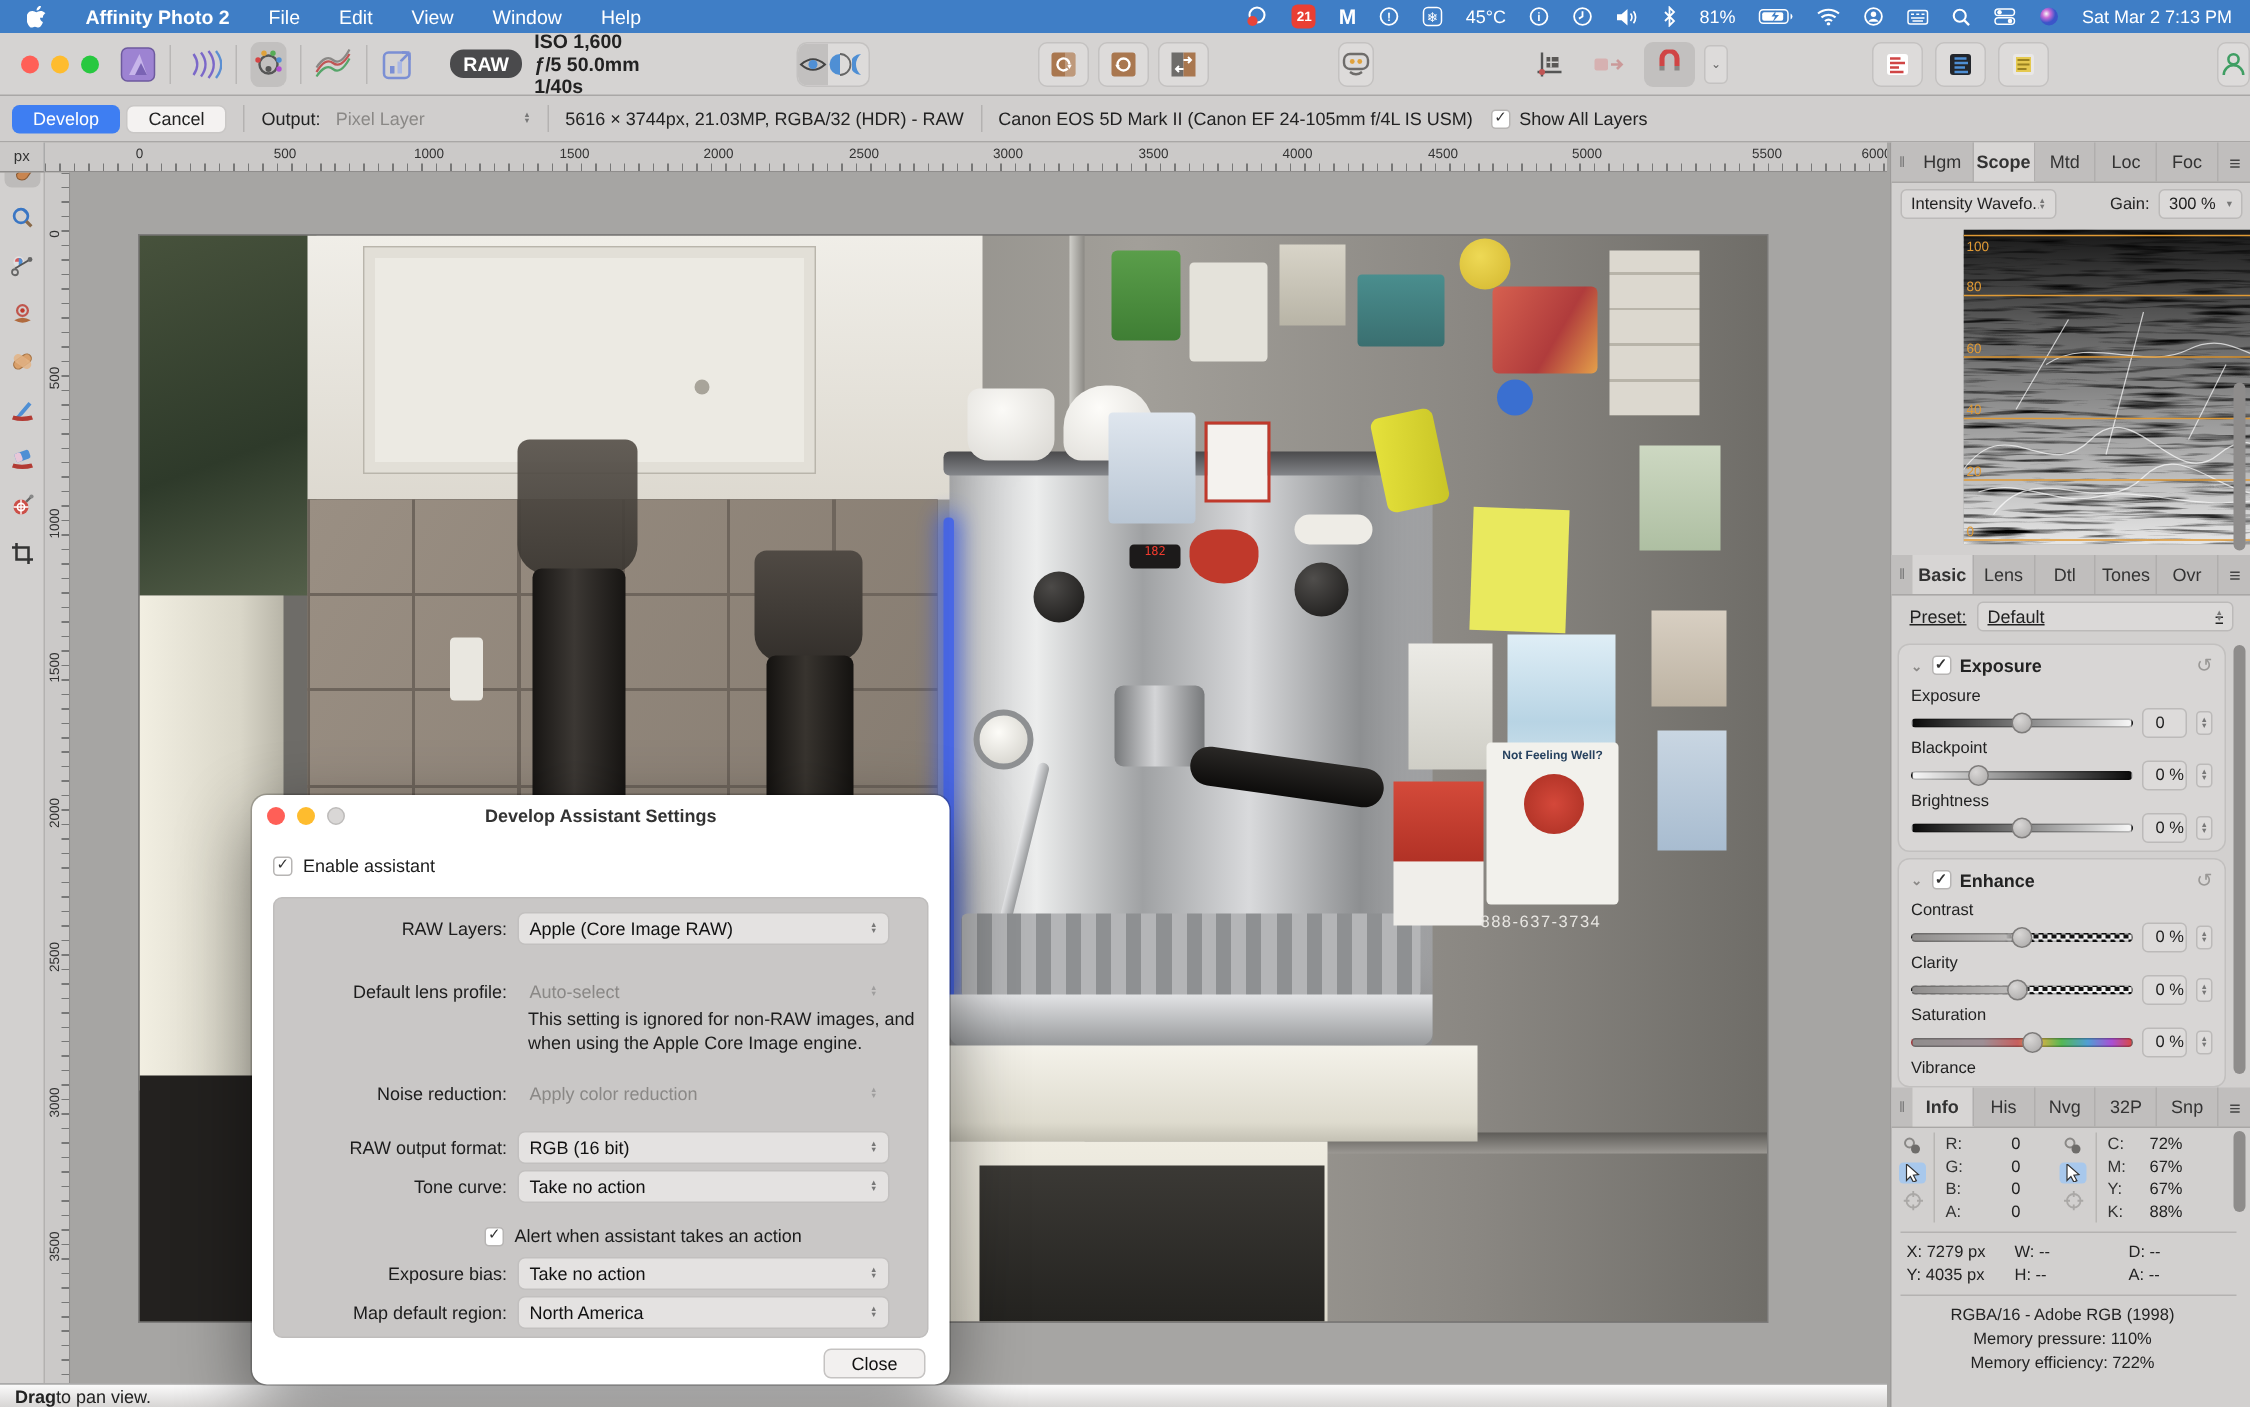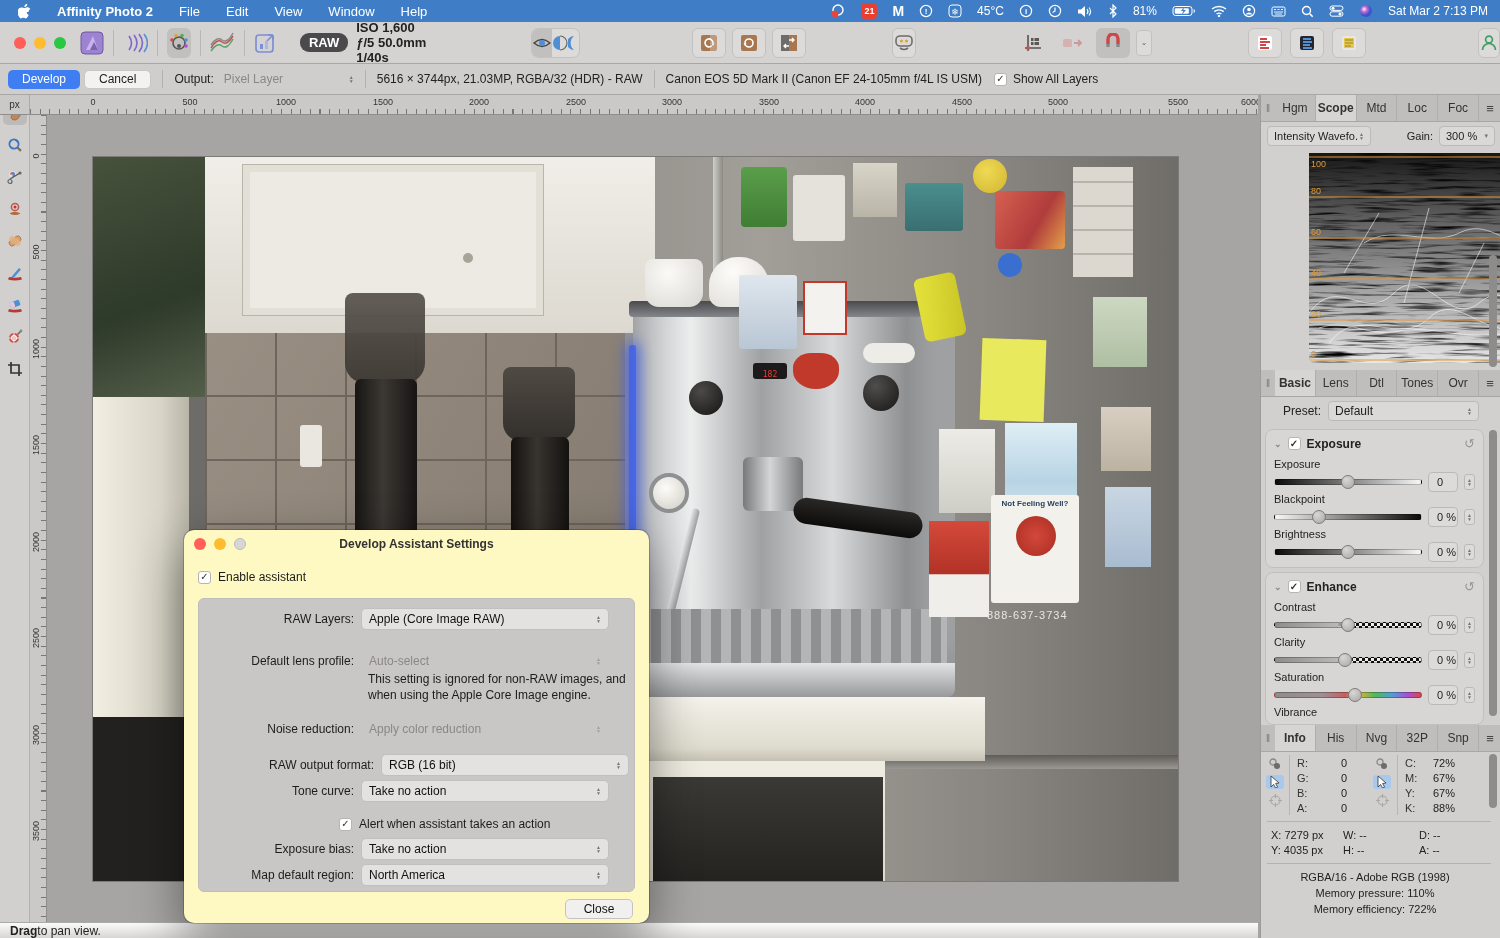--- a/index.html
+++ b/index.html
@@ -79,21 +79,21 @@
   .ministep2{display:flex;flex-direction:column;font-size:5px;color:#777;line-height:4px;background:#dddbda;border:1px solid #bcbab9;border-radius:3px;padding:3px 2px;}
   .scrollthumb{position:absolute;left:1489px;width:8px;border-radius:4px;background:#8e8c8b;z-index:5;}
   .inforow{position:absolute;display:flex;gap:4px;}
   .ik{width:16px;color:#333;}
   .iv{width:30px;text-align:right;color:#222;}
   .sampler-ic{width:18px;height:14px;display:flex;align-items:center;justify-content:center;border-radius:3px;}
   .sampler-ic.on{background:#a8c8ec;}
   .divline{position:absolute;height:1px;background:#b4b2b1;left:6px;right:10px;}
   .ctr{position:absolute;left:0;width:228px;text-align:center;font-size:11px;color:#222;}
   
-  .dialog{position:absolute;left:168px;top:530px;width:465px;height:393px;background:#fef9c3;border-radius:10px;box-shadow:0 18px 50px rgba(0,0,0,.45),0 0 0 1px rgba(0,0,0,.2);z-index:10;font-size:12px;color:#1c1c1c;margin-left:16px;}
+  .dialog{position:absolute;left:168px;top:530px;width:465px;height:393px;background:#ffffff;border-radius:10px;box-shadow:0 18px 50px rgba(0,0,0,.45),0 0 0 1px rgba(0,0,0,.2);z-index:10;font-size:12px;color:#1c1c1c;}
   .dtitle{position:absolute;left:0;top:0;width:100%;height:28px;display:flex;align-items:center;justify-content:center;font-size:12px;font-weight:bold;color:#333;}
   .dlights{position:absolute;left:10px;top:8px;display:flex;gap:8px;}
   .dl{width:12px;height:12px;border-radius:50%;}
   .dl.r{background:#ff5f57;} .dl.y{background:#febc2e;} .dl.off{background:#d9d7d6;border:1px solid #bdbbba;}
   .inset{position:absolute;left:14px;top:68px;width:437px;height:294px;background:#c9c7c6;border-radius:6px;border:1px solid #bfbdbc;}
   .drow{position:absolute;left:0;width:465px;display:flex;align-items:center;}
   .dlabel{width:177px;text-align:right;padding-right:7px;color:#1c1c1c;}
   .dselect{width:248px;height:22px;background:#e4e2e1;border:1px solid #c2c0bf;border-radius:5px;display:flex;align-items:center;padding:0 7px;color:#111;}
   .dselect.dis{background:transparent;border-color:transparent;color:#8a8886;}
   .dnote{color:#1c1c1c;font-size:12px;line-height:1.35;}
@@ -522,21 +522,21 @@
     <div style="left:252px;top:136px;width:80px;height:90px;background:linear-gradient(#57514a,#3a3631);border-radius:8px 8px 20px 20px;opacity:.92;"></div>
     <div style="left:262px;top:222px;width:62px;height:158px;background:linear-gradient(90deg,#171513,#3c3834 45%,#171513);border-radius:6px;"></div>
     <div style="left:410px;top:210px;width:72px;height:74px;background:linear-gradient(#504a44,#332f2b);border-radius:8px 8px 18px 18px;"></div>
     <div style="left:418px;top:280px;width:58px;height:124px;background:linear-gradient(90deg,#141210,#38342f 45%,#141210);border-radius:6px;"></div>
 
     <div style="left:540px;top:150px;width:322px;height:392px;background:linear-gradient(90deg,#b9babc,#eceded 18%,#9fa1a3 40%,#d9dadc 62%,#8d8f91 85%,#b5b6b8);border-radius:6px;box-shadow:inset 0 -30px 40px rgba(0,0,0,.25);"></div>
     <div style="left:536px;top:144px;width:330px;height:16px;background:linear-gradient(#4a4a4c,#84868a);border-radius:4px;"></div>
     <div style="left:552px;top:102px;width:58px;height:48px;background:radial-gradient(circle at 40% 30%,#fbfaf7,#d9d7d2);border-radius:8px 8px 14px 14px;"></div>
     <div style="left:616px;top:100px;width:60px;height:50px;background:radial-gradient(circle at 40% 30%,#fdfcf9,#dddbd6);border-radius:28px 28px 12px 12px;"></div>
     <div style="left:536px;top:188px;width:7px;height:320px;background:#3a5df0;box-shadow:0 0 14px 3px #3a5df0;border-radius:3px;opacity:.85;"></div>
-    <div style="left:660px;top:206px;width:34px;height:16px;background:#1c1a1a;border-radius:3px;display:flex;align-items:flex-end;justify-content:center;">
+    <div style="left:660px;top:206px;width:34px;height:16px;background:#1c1a1a;border-radius:3px;display:flex;align-items:flex-start;justify-content:center;">
         <span style="color:#f03b2e;font-size:8px;font-family:'DejaVu Sans Mono',monospace;">182</span>
       </div>
     <div style="left:596px;top:224px;width:34px;height:34px;background:radial-gradient(circle at 35% 30%,#4c4a48,#151413);border-radius:50%;"></div>
     <div style="left:770px;top:218px;width:36px;height:36px;background:radial-gradient(circle at 35% 30%,#504e4c,#171615);border-radius:50%;"></div>
     <div style="left:556px;top:316px;width:40px;height:40px;background:radial-gradient(circle at 40% 35%,#fdfcf8,#cfcdc6);border:4px solid #8e9092;border-radius:50%;"></div>
     <div style="left:650px;top:300px;width:60px;height:54px;background:linear-gradient(90deg,#77797b,#d4d5d7 45%,#77797b);border-radius:6px;"></div>
     <div style="left:700px;top:348px;width:130px;height:26px;background:linear-gradient(#2a2826,#0d0c0b);border-radius:13px;transform:rotate(8deg);"></div>
     <div style="left:586px;top:350px;width:8px;height:110px;background:linear-gradient(90deg,#e8e9eb,#9a9c9e);transform:rotate(14deg);border-radius:4px;"></div>
     <div style="left:548px;top:452px;width:306px;height:56px;background:repeating-linear-gradient(90deg,#b4b5b7 0 10px,#8e9092 10px 20px);border-radius:4px;"></div>
     <div style="left:540px;top:506px;width:322px;height:34px;background:linear-gradient(#e2e3e5,#97999b);border-radius:0 0 8px 8px;"></div>
@@ -653,21 +653,21 @@
   <div class="rp" style="top:275px;">
     <div class="ptabs">
       <span class="grip">‖</span>
       <span class="ptab sel">Basic</span>
       <span class="ptab">Lens</span>
       <span class="ptab">Dtl</span>
       <span class="ptab">Tones</span>
       <span class="ptab">Ovr</span>
       <span class="hamb">≡</span>
     </div>
-    <div style="display:flex;align-items:center;gap:7px;padding:4px 22px;font-size:12px;">
+    <div style="display:flex;align-items:center;gap:7px;padding:4px 12px;font-size:12px;text-decoration:underline;">
       <span>Preset:</span>
       <span class="select" style="flex:1;">
           <span>Default</span>
           <span class="mini-stepper">
             <span>▲</span>
             <span>▼</span>
           </span>
         </span>
     </div>
   </div>
@@ -931,21 +931,21 @@
     <span class="dlabel">Noise reduction:</span>
     <span class="dselect dis">
         <span>Apply color reduction</span>
         <span class="mini-stepper" style="margin-left:auto;opacity:.5;">
           <span>▲</span>
           <span>▼</span>
         </span>
       </span>
   </div>
 
-  <div class="drow" style="top:224px;justify-content:center;">
+  <div class="drow" style="top:224px;">
     <span class="dlabel">RAW output format:</span>
     <span class="dselect">
         <span>RGB (16 bit)</span>
         <span class="mini-stepper" style="margin-left:auto;">
           <span>▲</span>
           <span>▼</span>
         </span>
       </span>
   </div>
 

